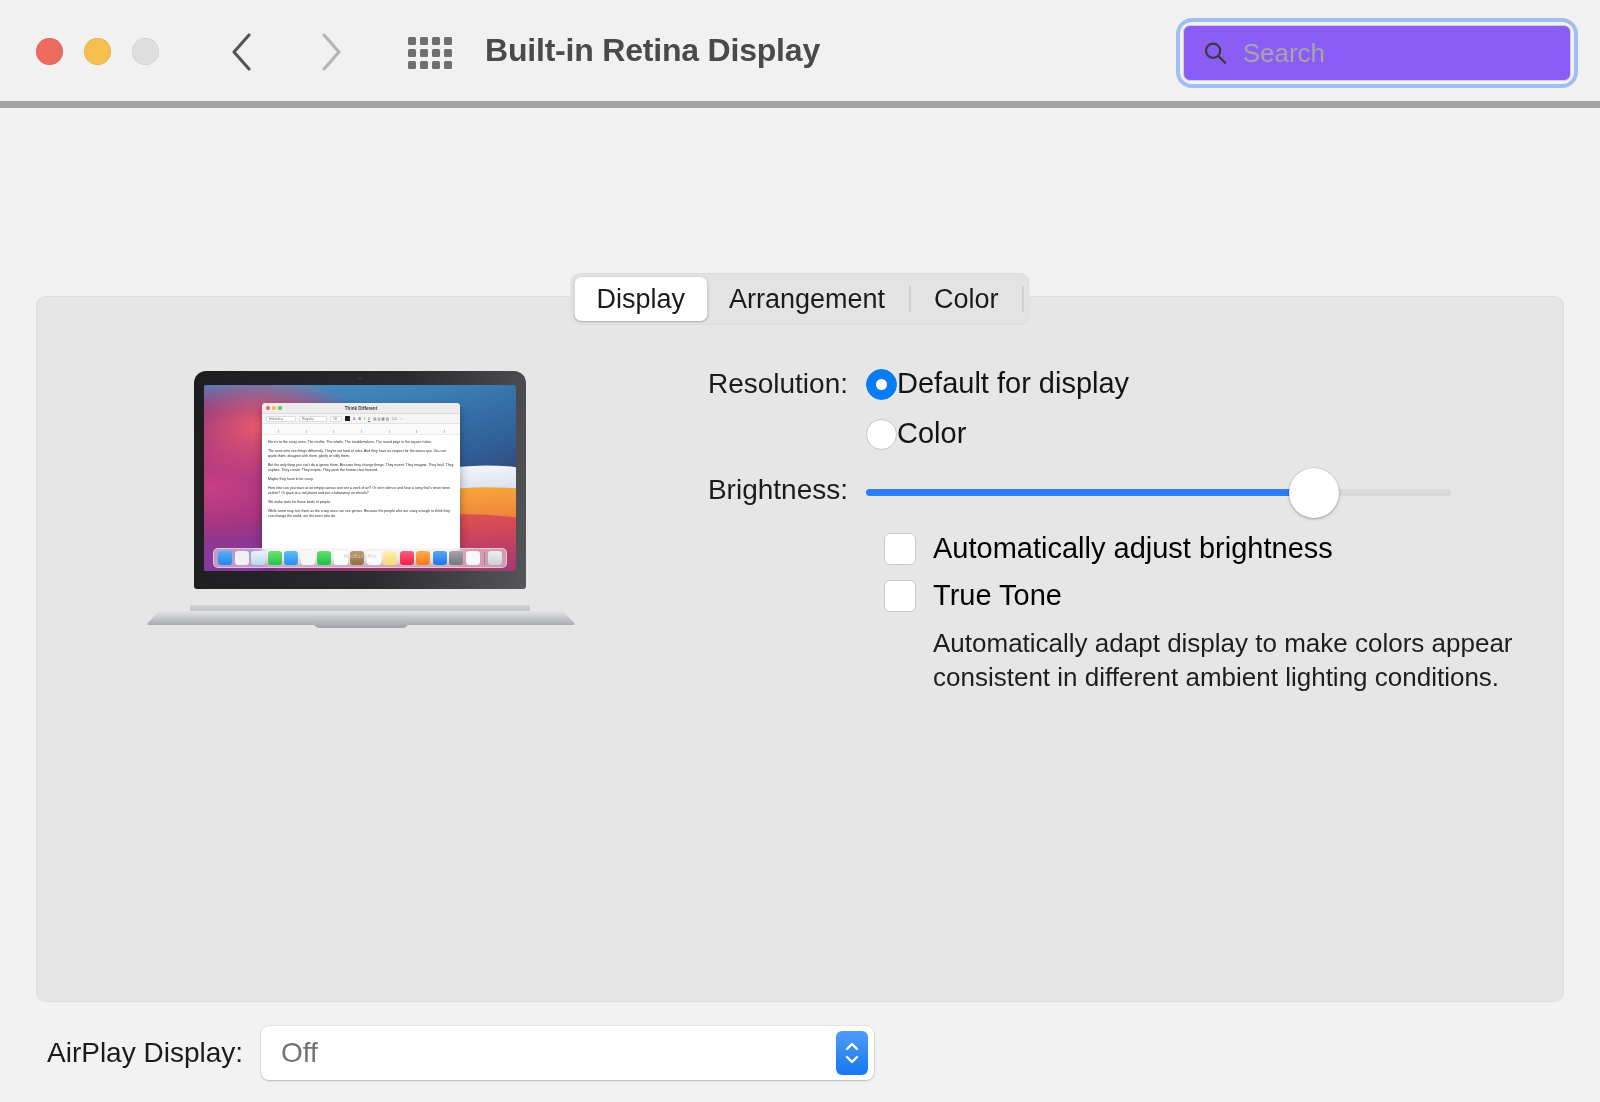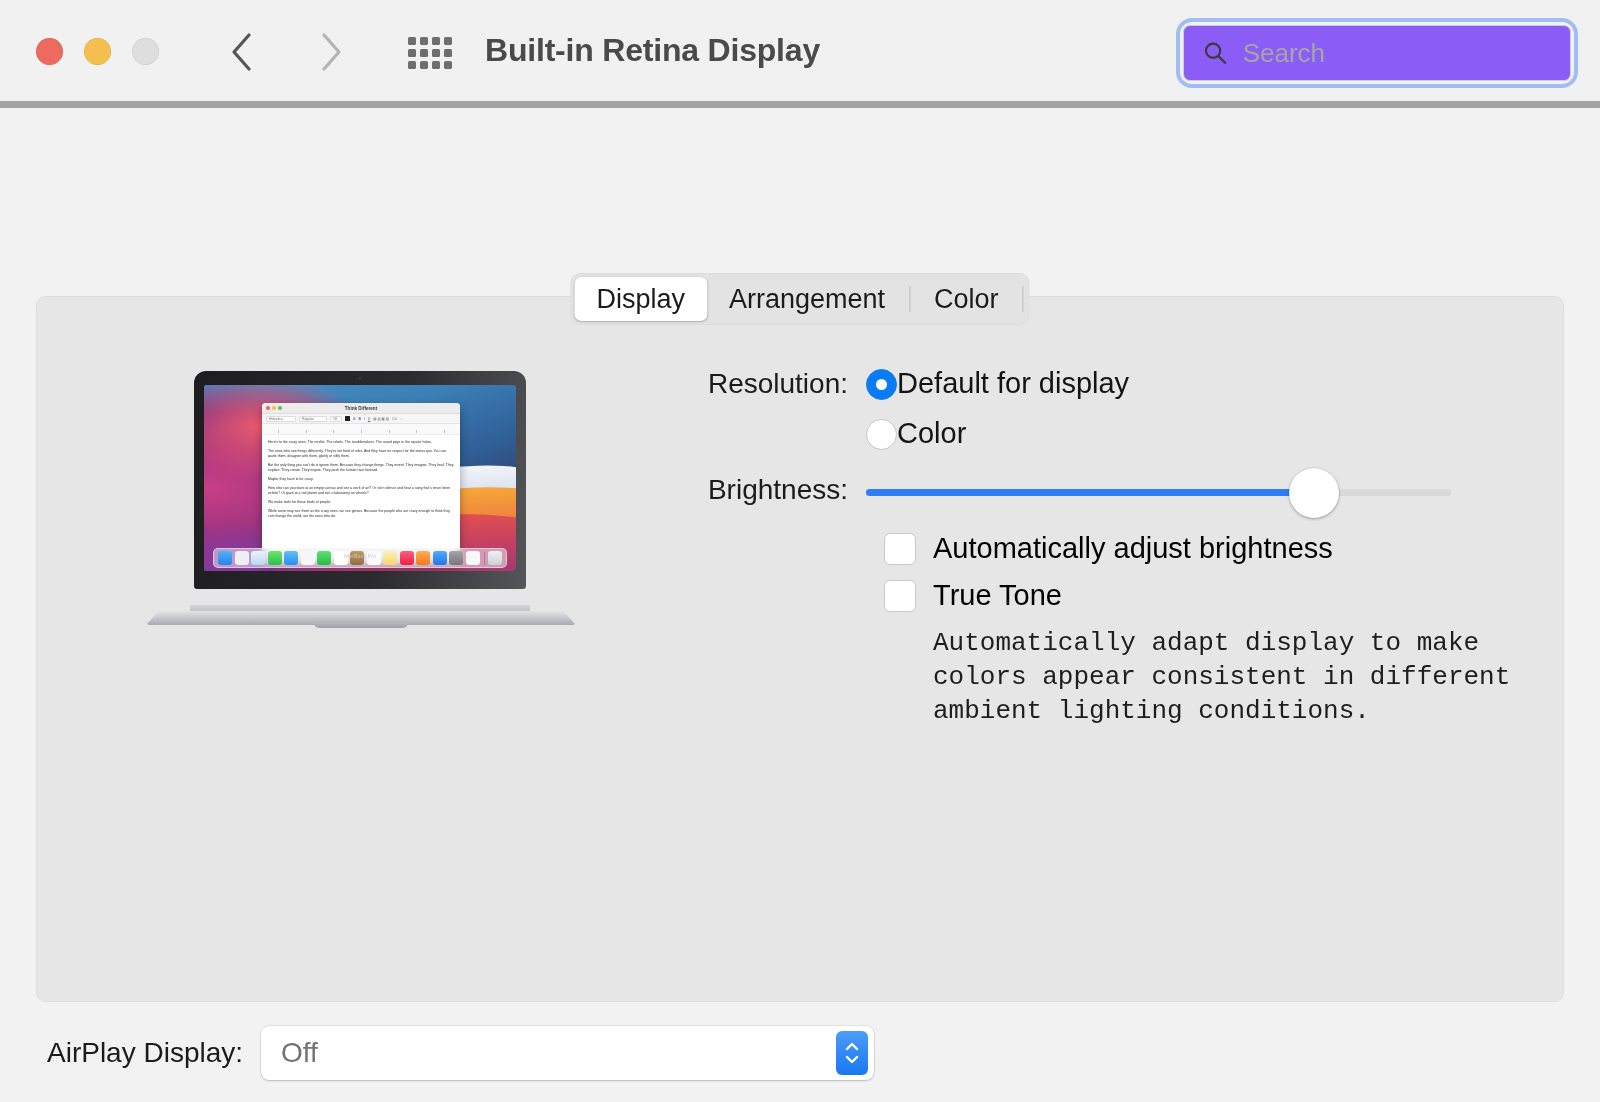--- a/index.html
+++ b/index.html
@@ -270,21 +270,20 @@
     width: 32px; height: 32px; border-radius: 6px;
     background: #fff; border: 1px solid #c9c9c9; flex: none;
     display:flex; align-items:center; justify-content:center;
   }
   .cb-label { font-size: 29px; color:#000000; margin-left: 17px; }
 
   .helptext {
     margin-left: 49px; margin-top: 8px;
     font-size: 26px; line-height: 34px; color: #1e1e1e;
     max-width: 580px;
-    font-family: Liberation Mono, monospace;
   }
 
   
   .airplay-row {
     position: absolute; left: 47px; top: 918px;
     display:flex; align-items:center;
   }
   .airplay-label { font-size: 28px; color:#1b1b1b; }
   .popup {
     margin-left: 18px; width: 613px; height: 54px;

